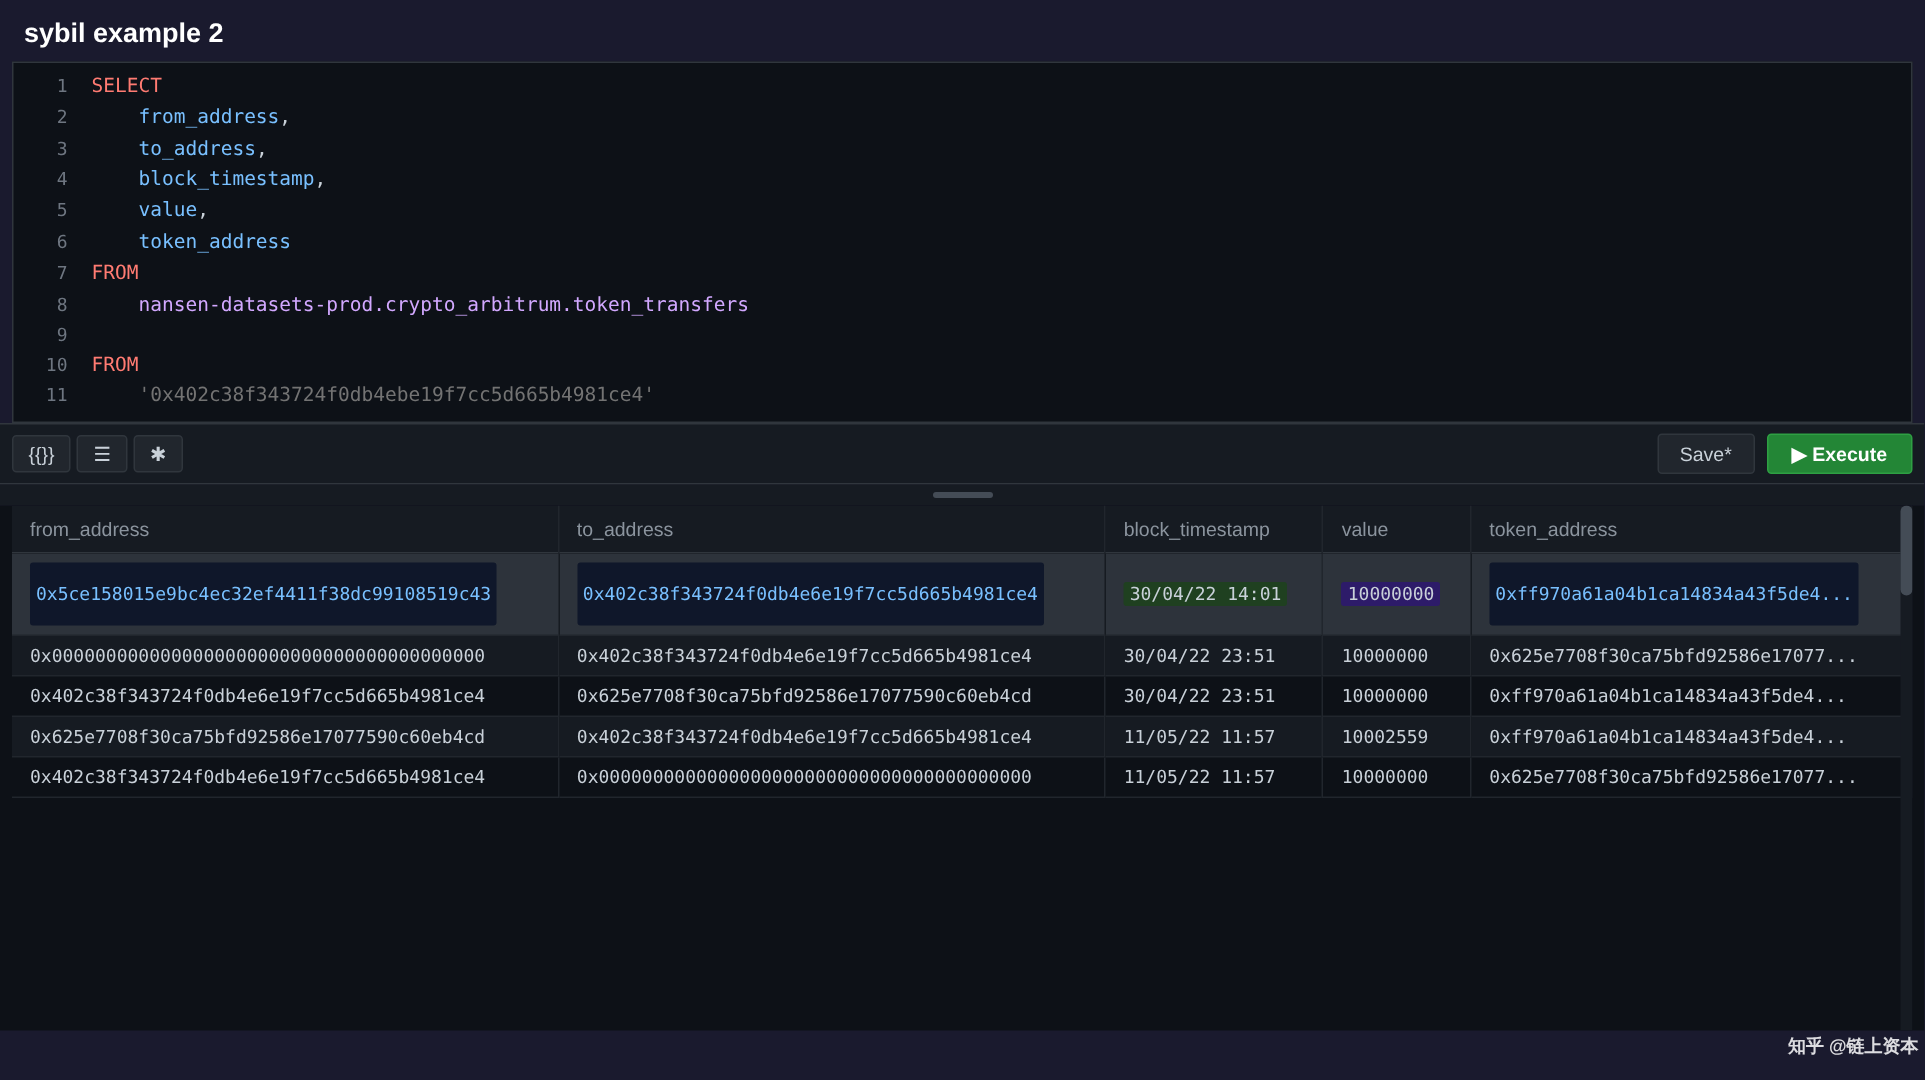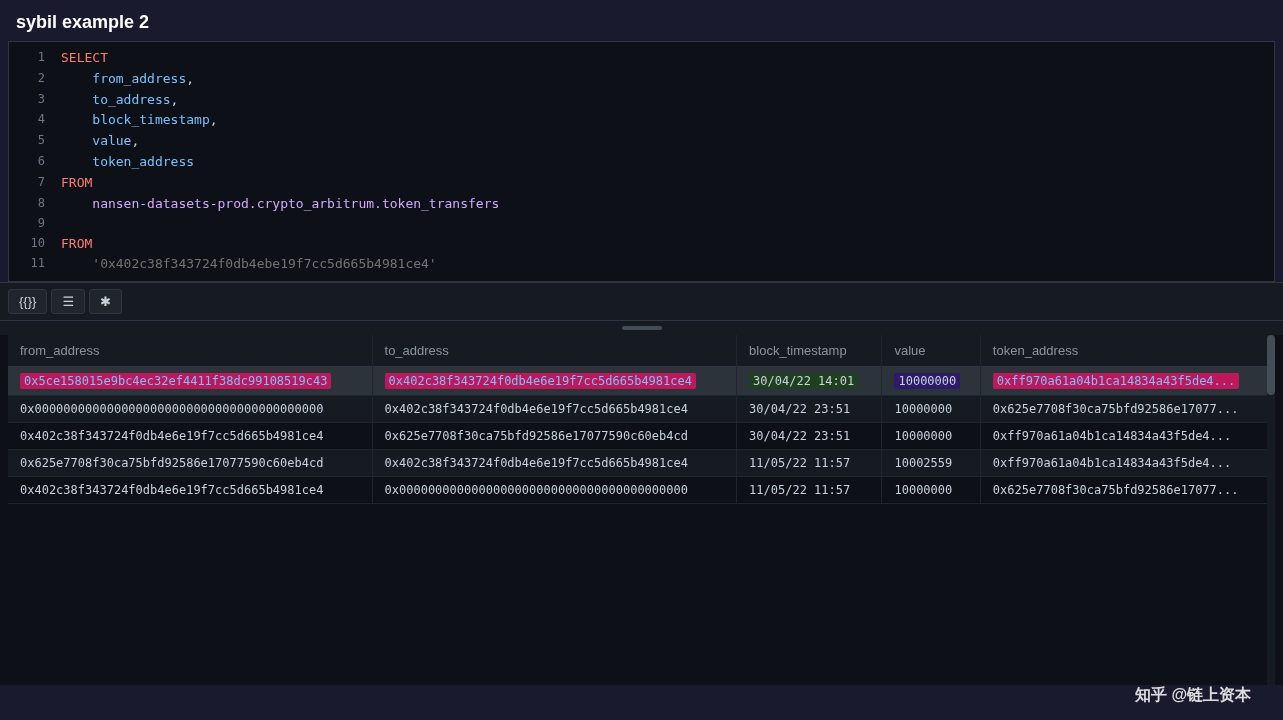--- a/index.html
+++ b/index.html
@@ -202,61 +202,61 @@
       padding: 6px 12px;
       color: #c9d1d9;
       white-space: nowrap;
       overflow: hidden;
       text-overflow: ellipsis;
       max-width: 380px;
       border-right: 1px solid #21262d;
       font-size: 12px;
     }
     .cell-highlight {
-      background: #be185d;
+      background: #0f172a;
       color: #79c0ff;
+      display: inline-block;
+      padding: 14px 4px;
+      border-radius: 2px;
+    }
+    .cell-value-highlight {
+      background: #2d1b69;
+      color: #c9d1d9;
       display: inline-block;
       padding: 1px 4px;
       border-radius: 2px;
     }
-    .cell-value-highlight {
-      background: #2d1b69;
+    .cell-ts-highlight {
+      background: #1f4020;
       color: #c9d1d9;
       display: inline-block;
       padding: 1px 4px;
       border-radius: 2px;
     }
-    .cell-ts-highlight {
-      background: #1f4020;
-      color: #c9d1d9;
-      display: inline-block;
-      padding: 1px 4px;
-      border-radius: 2px;
-    }
 
     
     .result-table-wrapper::-webkit-scrollbar {
       width: 8px;
       height: 8px;
     }
     .result-table-wrapper::-webkit-scrollbar-track {
       background: #0d1117;
     }
     .result-table-wrapper::-webkit-scrollbar-thumb {
       background: #30363d;
       border-radius: 4px;
     }
 
     
     .watermark {
       position: fixed;
       bottom: 14px;
-      right: 32px;
+      right: 4px;
       color: rgba(255,255,255,0.85);
-      font-size: 16px;
+      font-size: 12px;
       font-family: sans-serif;
       font-weight: bold;
       pointer-events: none;
       z-index: 999;
     }
 
     
     .scrollbar-track {
       position: absolute;
       right: 0;
@@ -329,20 +329,24 @@
       <span class="line-content">    <span class="string-val">'0x402c38f343724f0db4ebe19f7cc5d665b4981ce4'</span></span>
     </div>
   </div>
 </div>
 
 <div class="toolbar">
   <div class="toolbar-left">
     <button class="tool-btn">{{}}</button>
     <button class="tool-btn">☰</button>
     <button class="tool-btn">✱</button>
+  </div>
+  <div class="toolbar-right">
+    <button class="save-btn">Save*</button>
+    <button class="execute-btn">▶ Execute</button>
   </div>
 </div>
 
 <div class="divider-handle">
   <div class="divider-inner"></div>
 </div>
 
 <div class="results-area">
 
 

